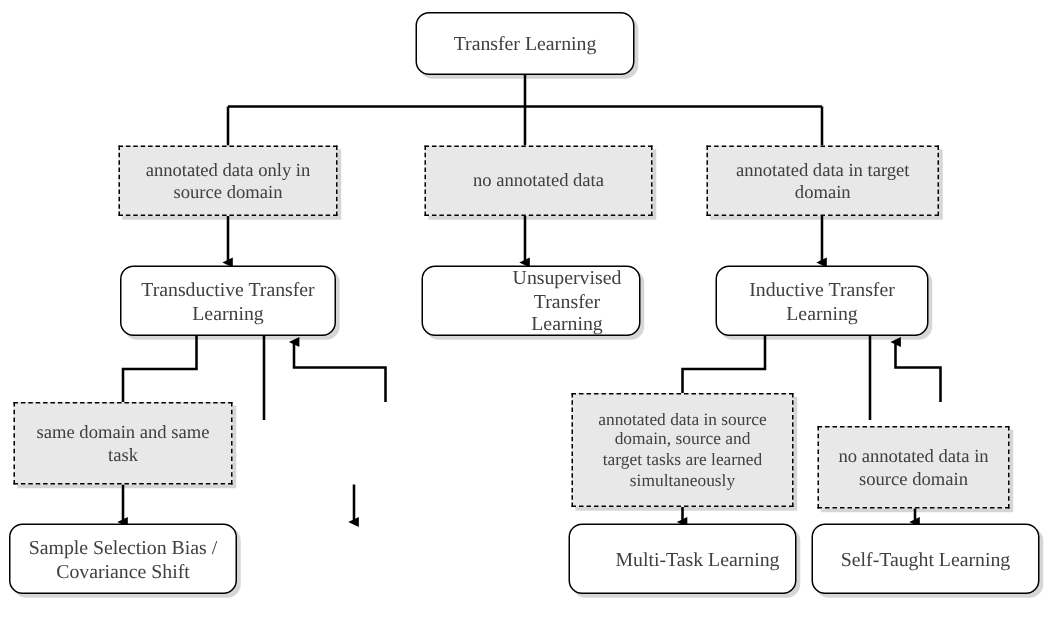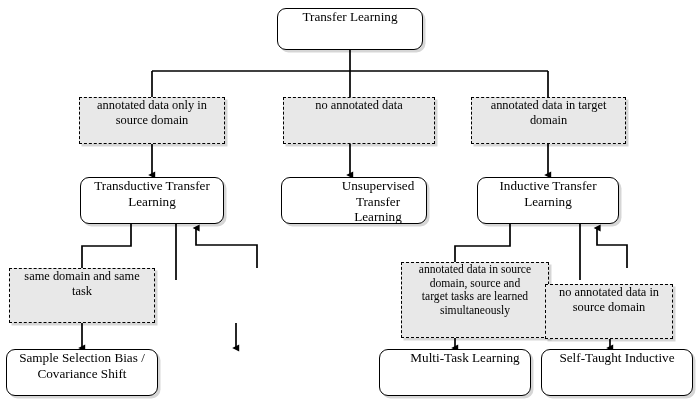--- a/index.html
+++ b/index.html
@@ -22,25 +22,25 @@
     position: absolute;
     left: 0;
     top: 0;
     width: 700px;
     height: 416px;
   }
   .node {
     position: absolute;
     box-sizing: border-box;
     display: flex;
-    align-items: flex-start;
+    align-items: center;
     justify-content: center;
     text-align: center;
     line-height: 1.18;
-    color: #000000;
+    color: #404040;
     z-index: 5;
   }
   .node .label {
     display: block;
     padding: 0 4px;
     white-space: pre-line;
   }
   
   .node.solid {
     background: #ffffff;
@@ -140,21 +140,21 @@
     <span class="label">Inductive Transfer
 Learning</span>
   </div>
 
   <div class="node dashed" style="left:9px; top:268px; width:146px; height:55px;">
     <span class="label">same domain and same
 task</span>
   </div>
 
 
-  <div class="node dashed tiny" style="left:381px; top:262px; width:148px; height:76px;margin-left:20px;">
+  <div class="node dashed tiny" style="left:381px; top:262px; width:148px; height:76px;">
     <span class="label">annotated data in source
 domain, source and
 target tasks are learned
 simultaneously</span>
   </div>
 
   <div class="node dashed" style="left:545px; top:268px; width:128px; height:55px;margin-top:16px;">
     <span class="label">no annotated data in
 source domain</span>
   </div>
@@ -163,16 +163,16 @@
     <span class="label">Sample Selection Bias /
 Covariance Shift</span>
   </div>
 
 
   <div class="node solid" style="left:379px; top:349px; width:152px; height:47px;padding-left:20px;">
     <span class="label">Multi-Task Learning</span>
   </div>
 
   <div class="node solid" style="left:541px; top:349px; width:152px; height:47px;">
-    <span class="label">Self-Taught Inductive</span>
+    <span class="label">Self-Taught Learning</span>
   </div>
 
 </div>
 
 </body></html>

